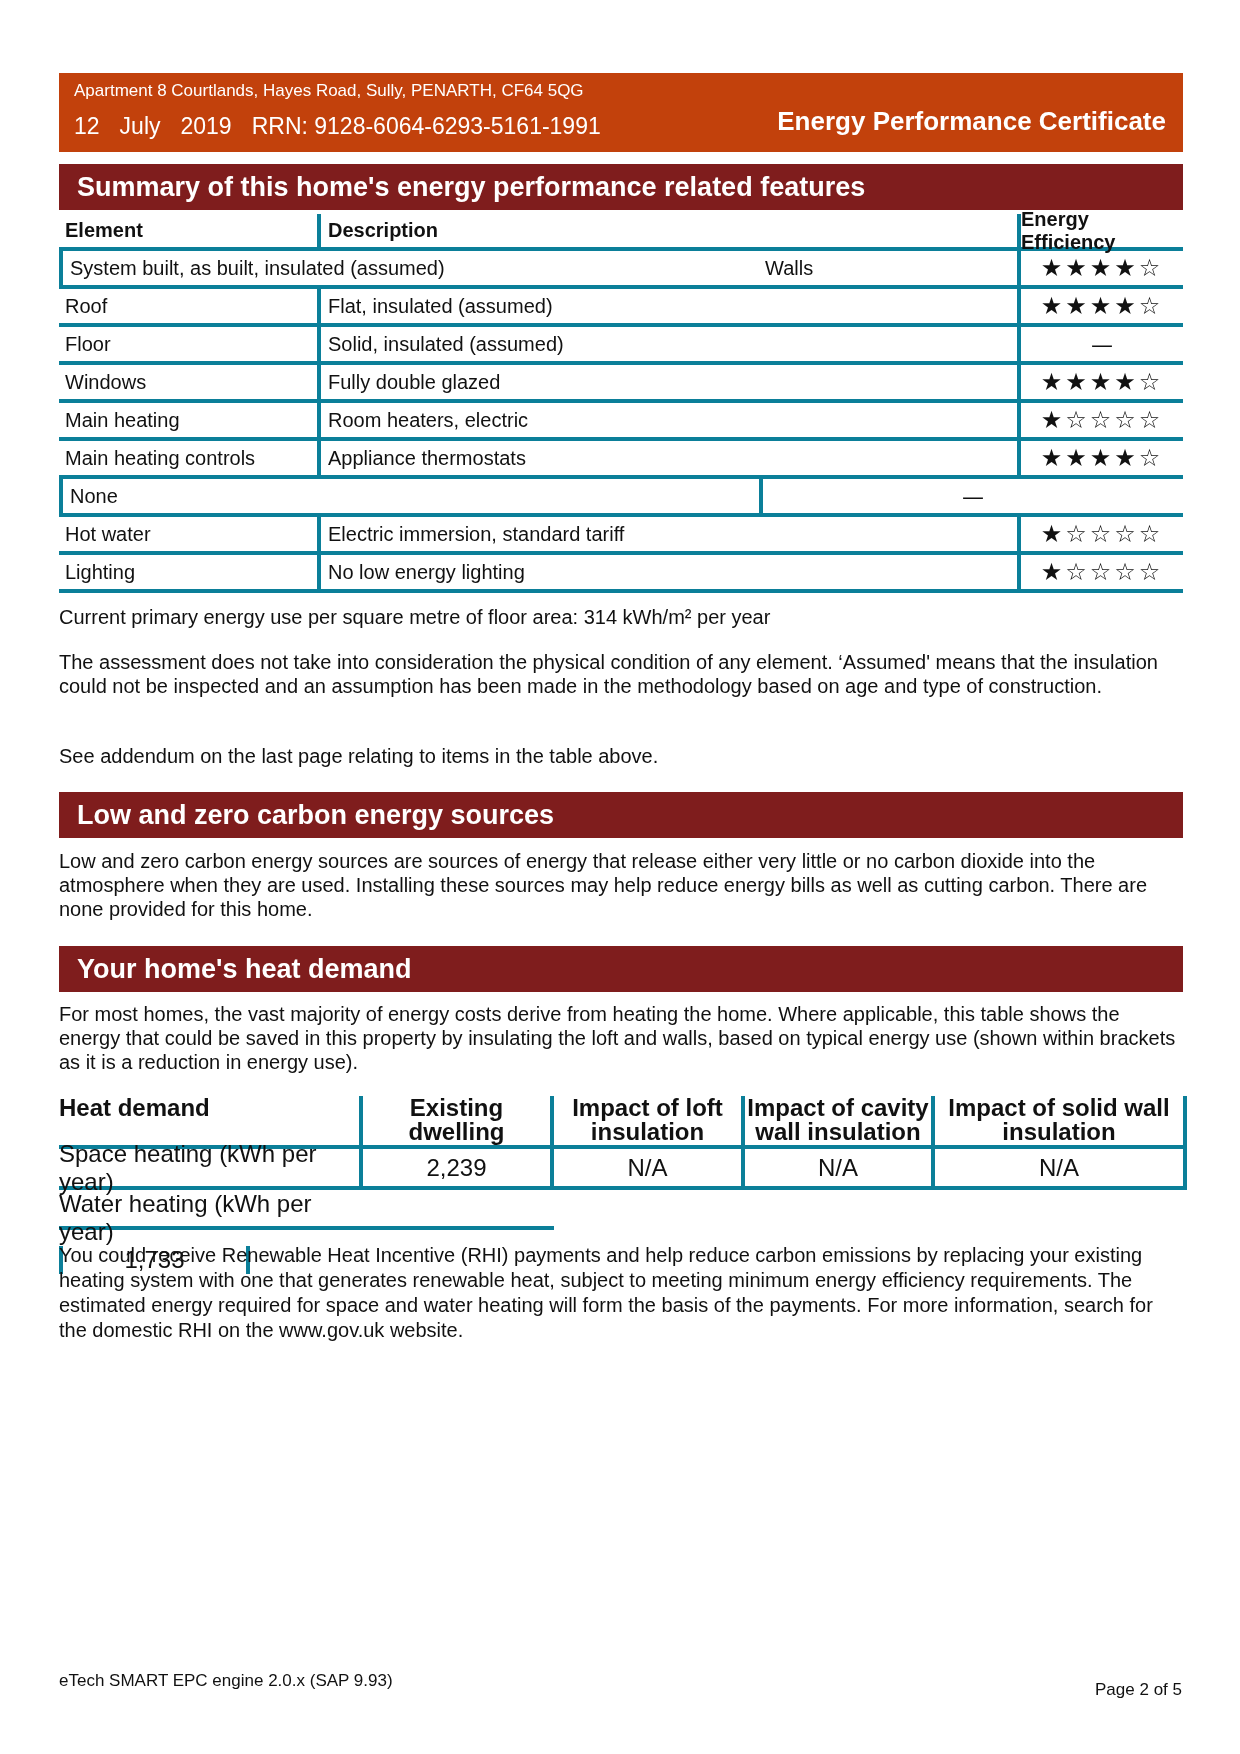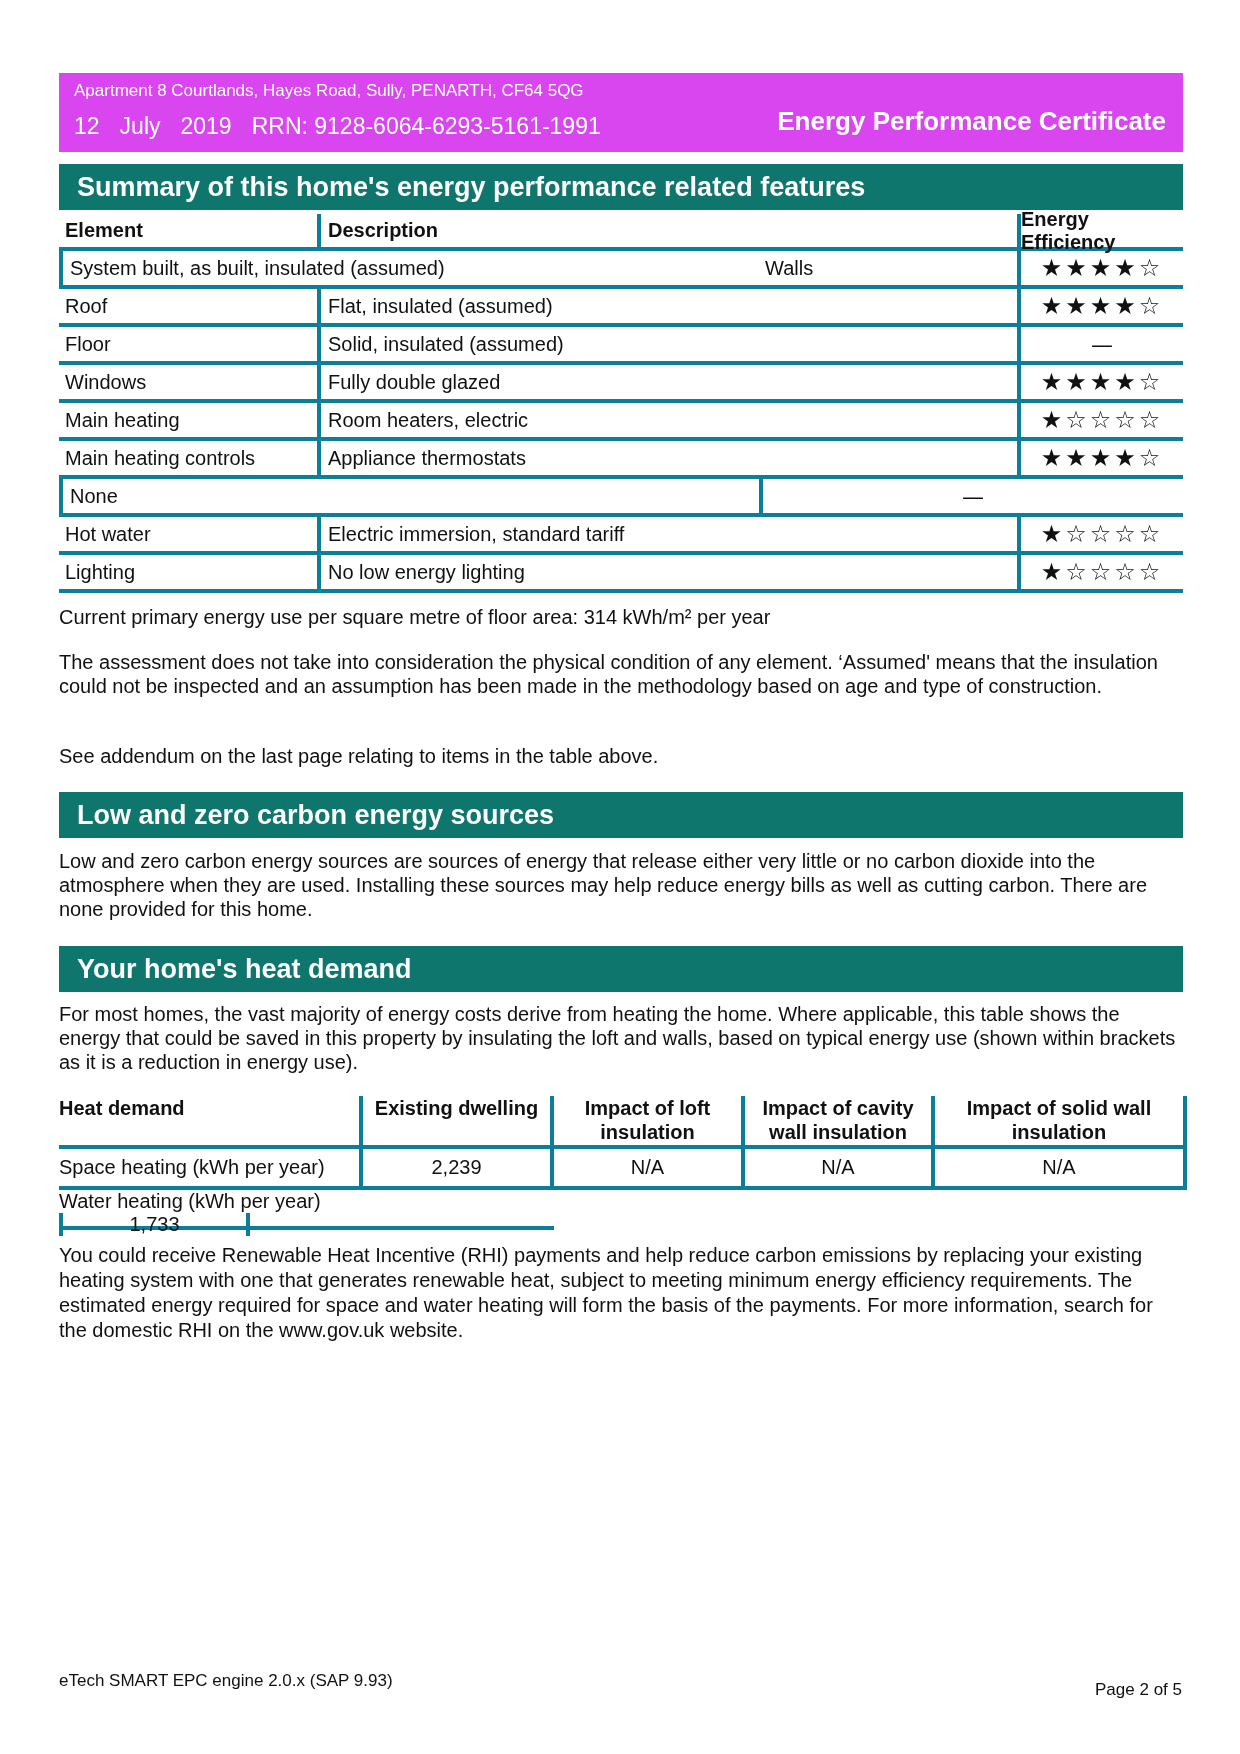--- a/index.html
+++ b/index.html
@@ -1,49 +1,49 @@
 <!DOCTYPE html>
 <html><head>
 <meta charset="utf-8">
 <style>
   * { box-sizing: border-box; margin: 0; padding: 0; }
   html, body { width: 1240px; height: 1754px; background: #ffffff; }
   body { position: relative; font-family: "Liberation Sans", sans-serif; color: #111; overflow: hidden; }
 
   .header {
     position: absolute; left: 59px; top: 73px; width: 1124px; height: 79px;
-    background: #d946ef; color: #fff;
+    background: #c2410c; color: #fff;
   }
   .header .addr { position: absolute; left: 15px; top: 8px; font-size: 17px; }
   .header .meta { position: absolute; left: 15px; top: 40px; font-size: 23px; }
   .header .meta span { margin-right: 20px; }
   .header .title { position: absolute; right: 17px; top: 33px; font-size: 26px; font-weight: bold; }
 
   .section-bar {
     position: absolute; left: 59px; width: 1124px; height: 46px;
-    background: #0f766e; color: #fff; font-size: 27px; font-weight: bold;
+    background: #7f1d1d; color: #fff; font-size: 27px; font-weight: bold;
     padding-left: 18px; line-height: 46px;
   }
 
   .sum-table { position: absolute; left: 59px; top: 214px; width: 1124px; }
   .sum-row { position: relative; height: 38px; border-bottom: 4px solid #0b7f99; display: flex; }
   .sum-row.head { height: 37px; }
   .sum-cell { height: 100%; display: flex; align-items: center; font-size: 20px; }
   .c1 { width: 258px; padding-left: 6px; }
   .c2 { width: 700px; padding-left: 7px; border-left: 4px solid #0b7f99; }
   .c3 { flex: 1; justify-content: center; border-left: 4px solid #0b7f99; }
   .head .sum-cell { font-weight: bold; }
   .stars { font-size: 24px; letter-spacing: 3px; font-family: "DejaVu Sans", sans-serif; }
   .dash { font-size: 22px; font-family: "DejaVu Sans", sans-serif; }
 
   .para { position: absolute; left: 59px; width: 1124px; font-size: 20px; line-height: 24px; }
 
   .heat-table { position: absolute; left: 59px; top: 1096px; width: 1128px; }
   .hrow { display: flex; }
-  .hcell { font-size: 20px; display: flex; align-items: center; }
+  .hcell { font-size: 24px; display: flex; align-items: center; }
   .hrow.head { height: 53px; border-bottom: 4px solid #0b7f99; }
   .hrow.head .hcell { font-weight: bold; align-items: flex-start; padding-top: 0; text-align: center; justify-content: center; line-height: 24px; }
   .hrow.head .hcell.h1 { justify-content: flex-start; }
   .h1 { width: 300px; }
   .h2 { width: 191px; border-left: 4px solid #0b7f99; justify-content: center; }
   .h3 { width: 191px; border-left: 4px solid #0b7f99; justify-content: center; }
   .h4 { width: 190px; border-left: 4px solid #0b7f99; justify-content: center; }
   .h5 { flex: 1; border-left: 4px solid #0b7f99; border-right: 4px solid #0b7f99; justify-content: center; }
   .hrow.r1 { height: 41px; border-bottom: 4px solid #0b7f99; }
   .hrow.r2 { height: 40px; width: 495px; border-bottom: 4px solid #0b7f99; flex-direction: column; }

